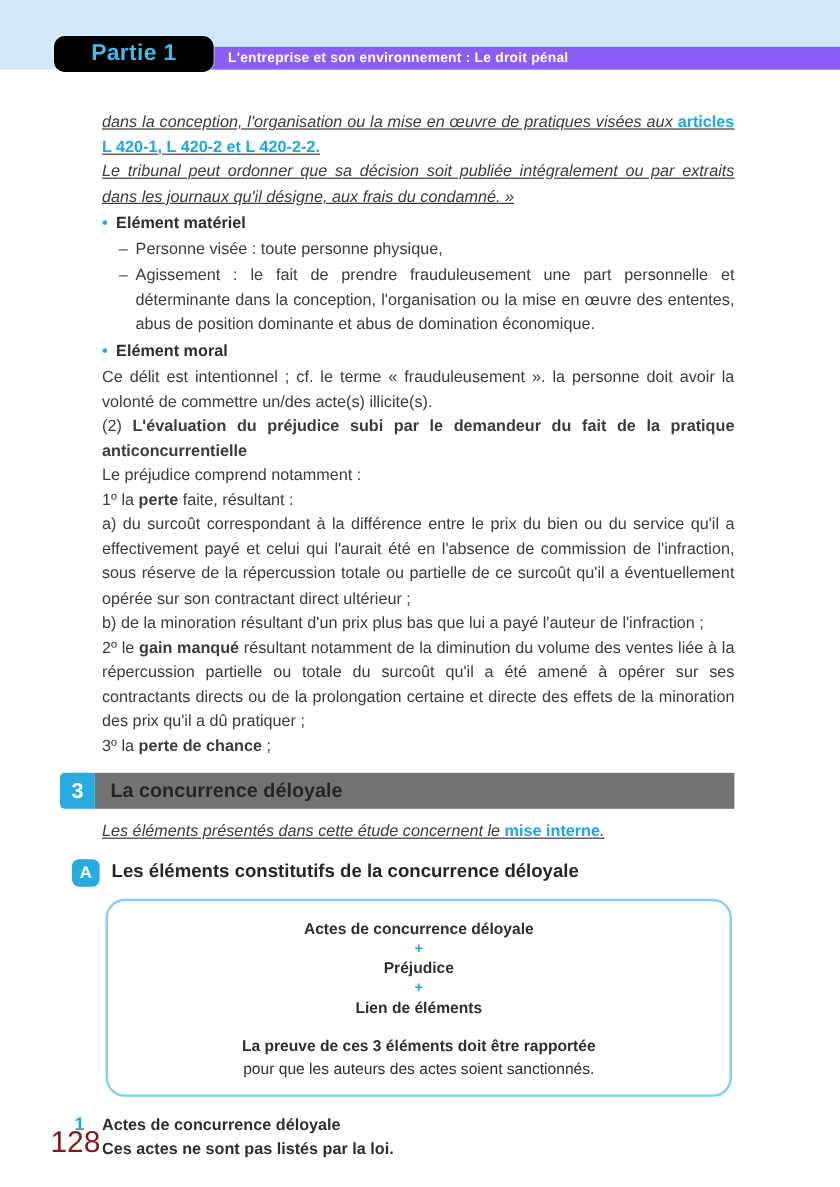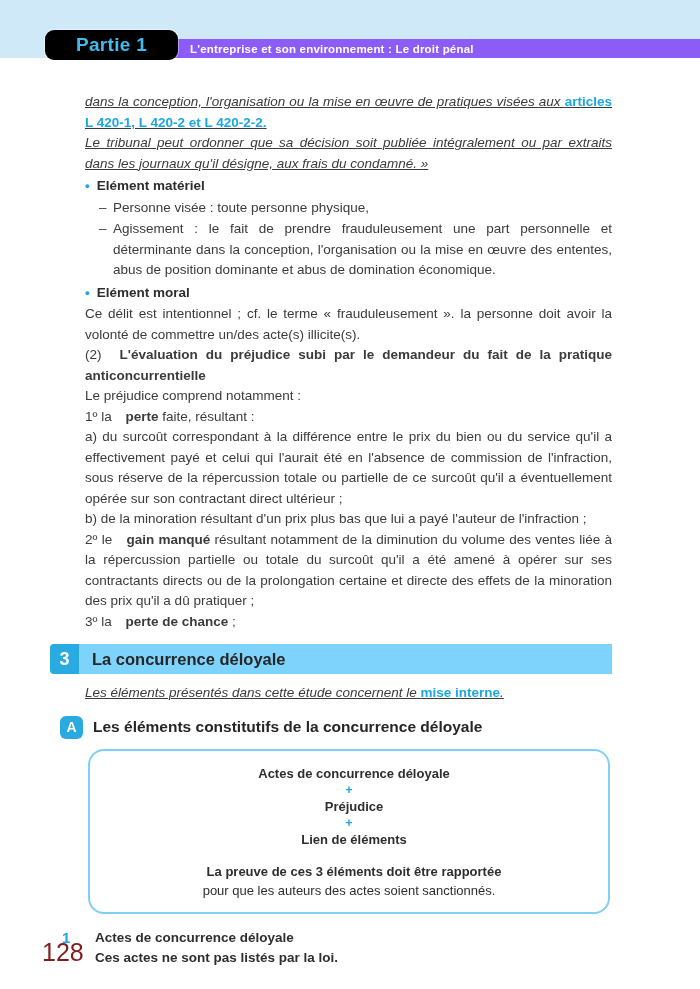--- a/index.html
+++ b/index.html
@@ -45,21 +45,21 @@
   }
 
   
   .content {
     position: absolute; left: 85px; top: 92px;
     width: 527px;
   }
   p { margin: 0; font-size: 13.5px; line-height: 20.5px; text-align: justify; }
   .italic { font-style: italic; text-decoration: underline; }
   .blue-bold { color: #1ba7e3; font-weight: bold; font-style: normal; }
-  .bold { font-weight: bold; margin-left: 10px; }
+  .bold { font-weight: bold; }
 
   .bullet-line {
     display: flex; align-items: baseline;
     margin: 2px 0 1px 0;
     font-size: 13.5px; line-height: 20.5px;
   }
   .bullet-glyph { color: #1ba7e3; font-weight: bold; margin-right: 7px; }
   .bullet-title { font-weight: bold; color: #2e2e2e; }
 
   .dash-item {
@@ -78,21 +78,21 @@
   .section-badge {
     width: 29px; height: 30px;
     background: #29abe2;
     border-radius: 4px 0 0 4px;
     color: #ffffff; font-weight: bold; font-size: 18px;
     display: flex; align-items: center; justify-content: center;
     flex: 0 0 auto;
   }
   .section-bar {
     flex: 1;
-    background: #7dd3fc;
+    background: #737373;
     display: flex; align-items: center;
     padding-left: 13px;
   }
   .section-bar .section-title {
     font-weight: bold; font-size: 16.5px; color: #262626;
   }
 
   
   .sub-a-header {
     margin: 12px 0 10px -25px;

